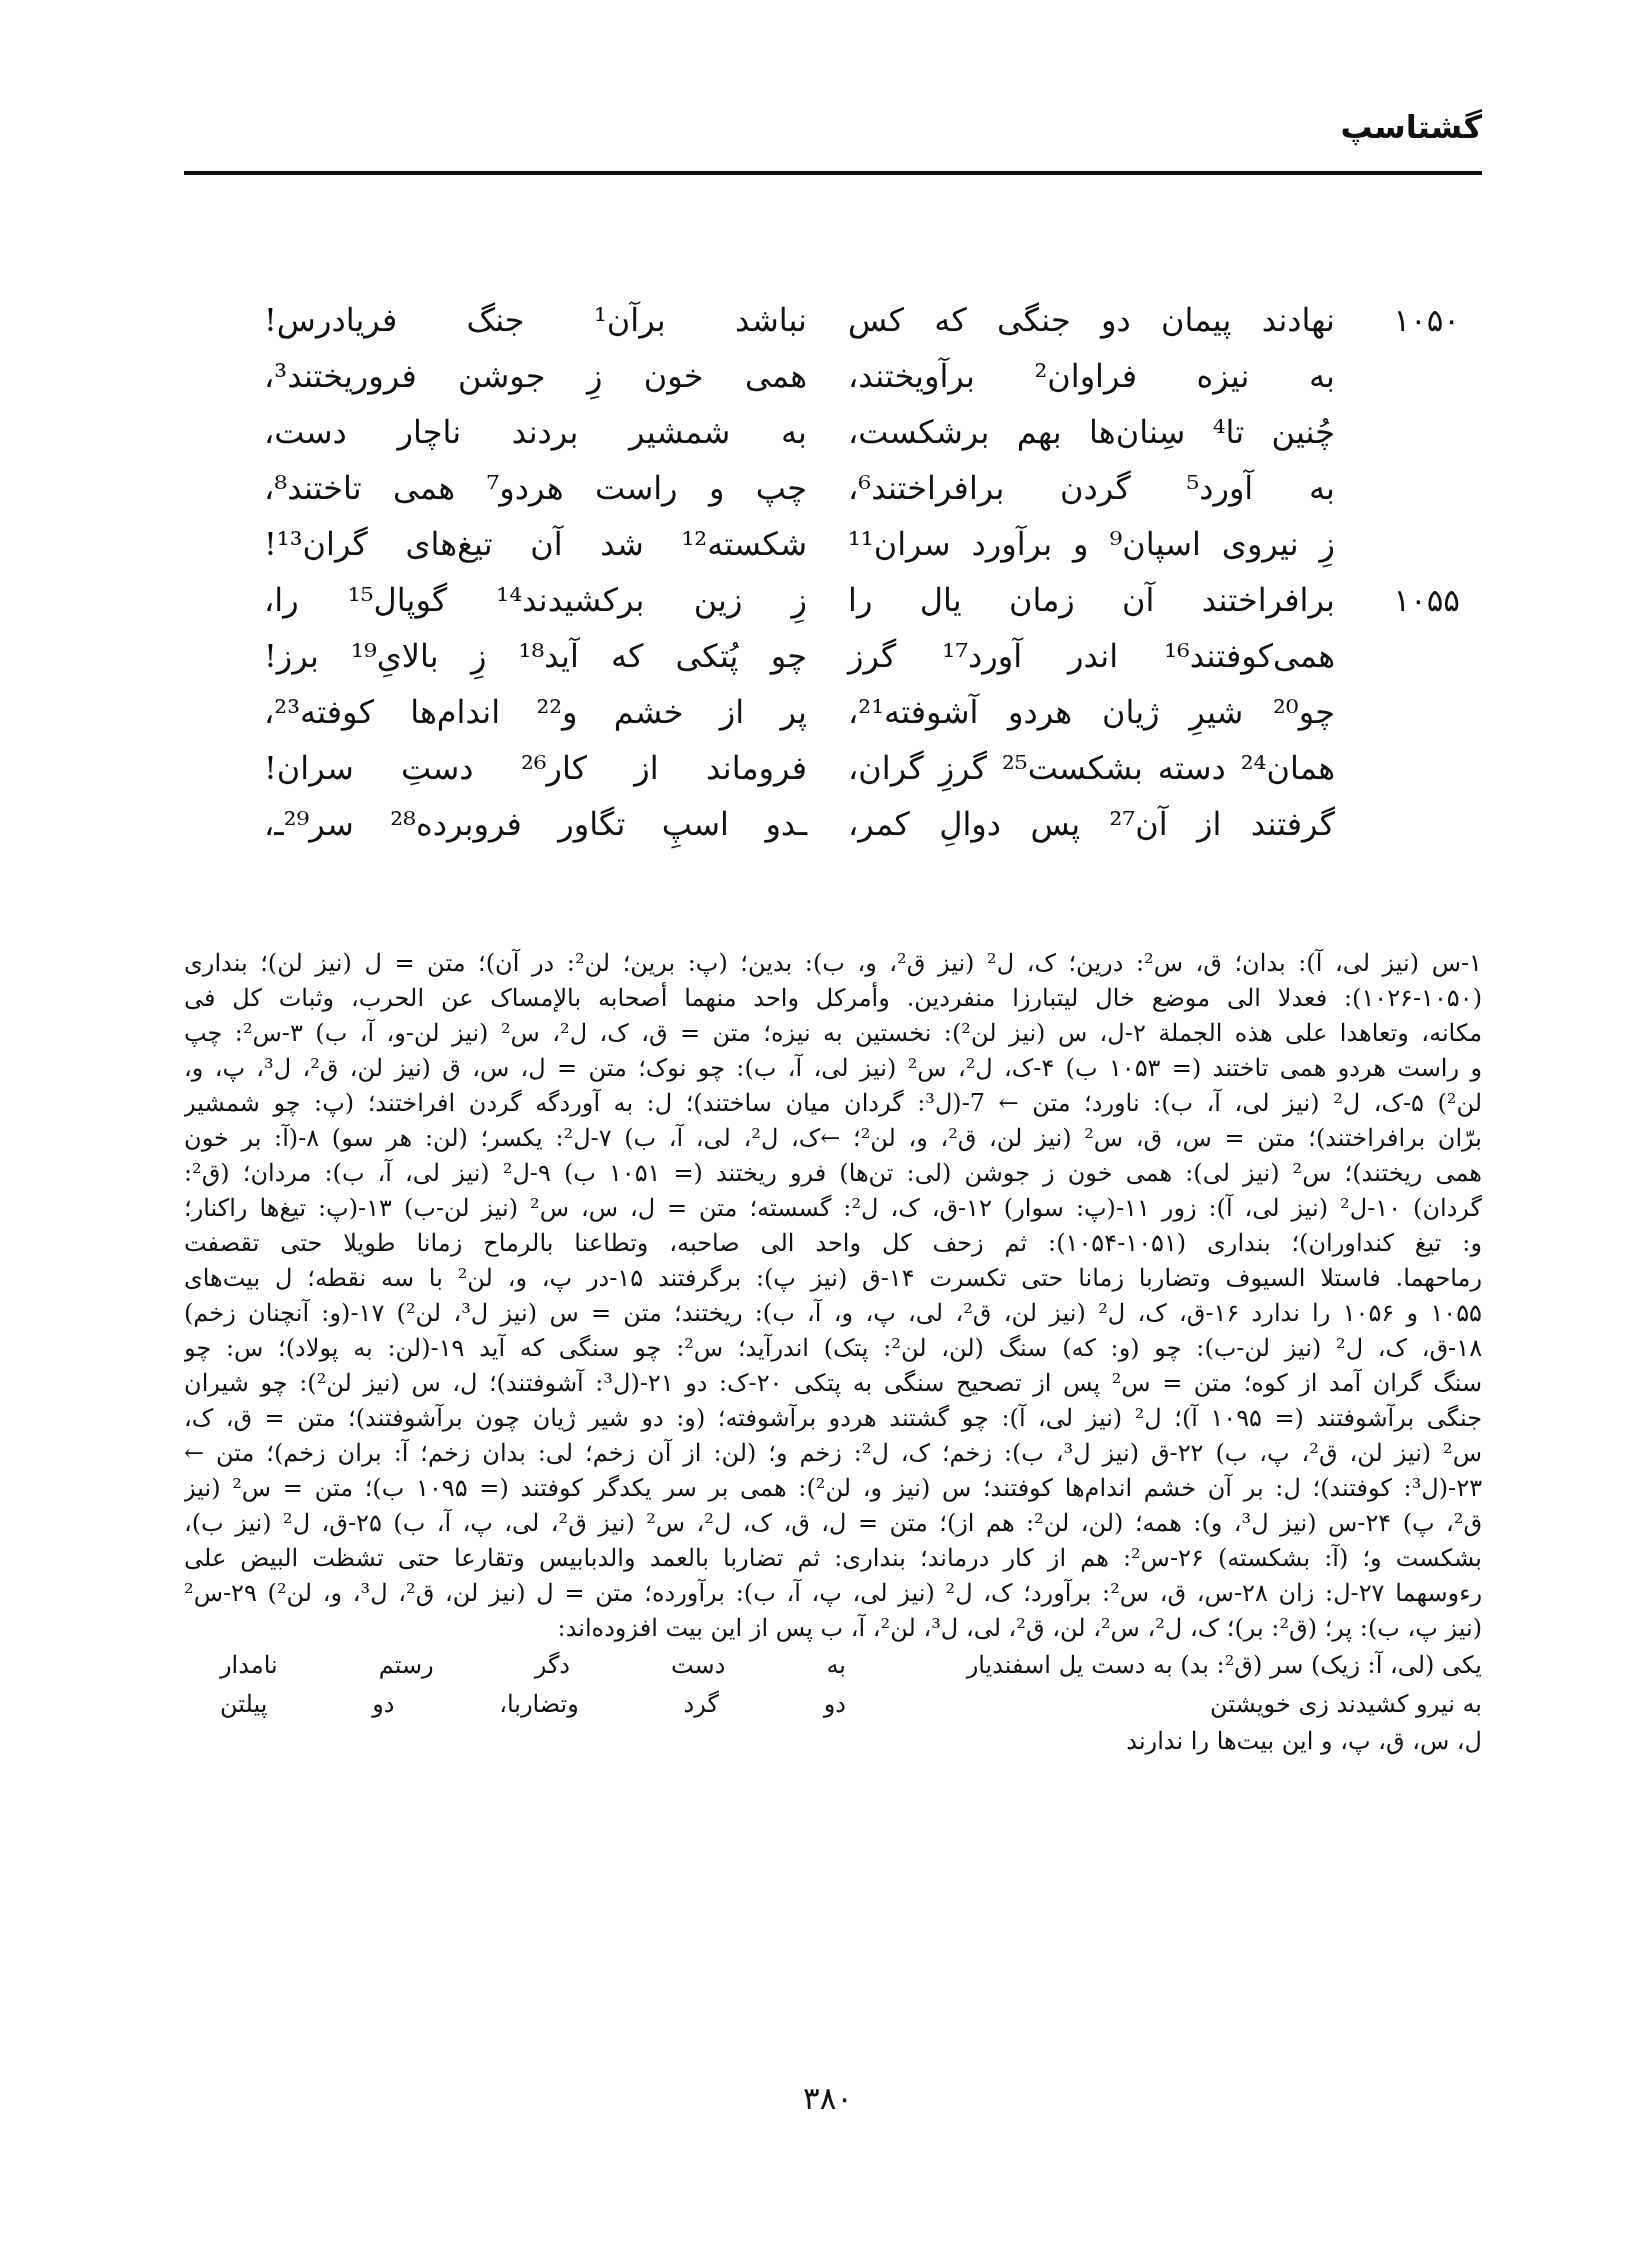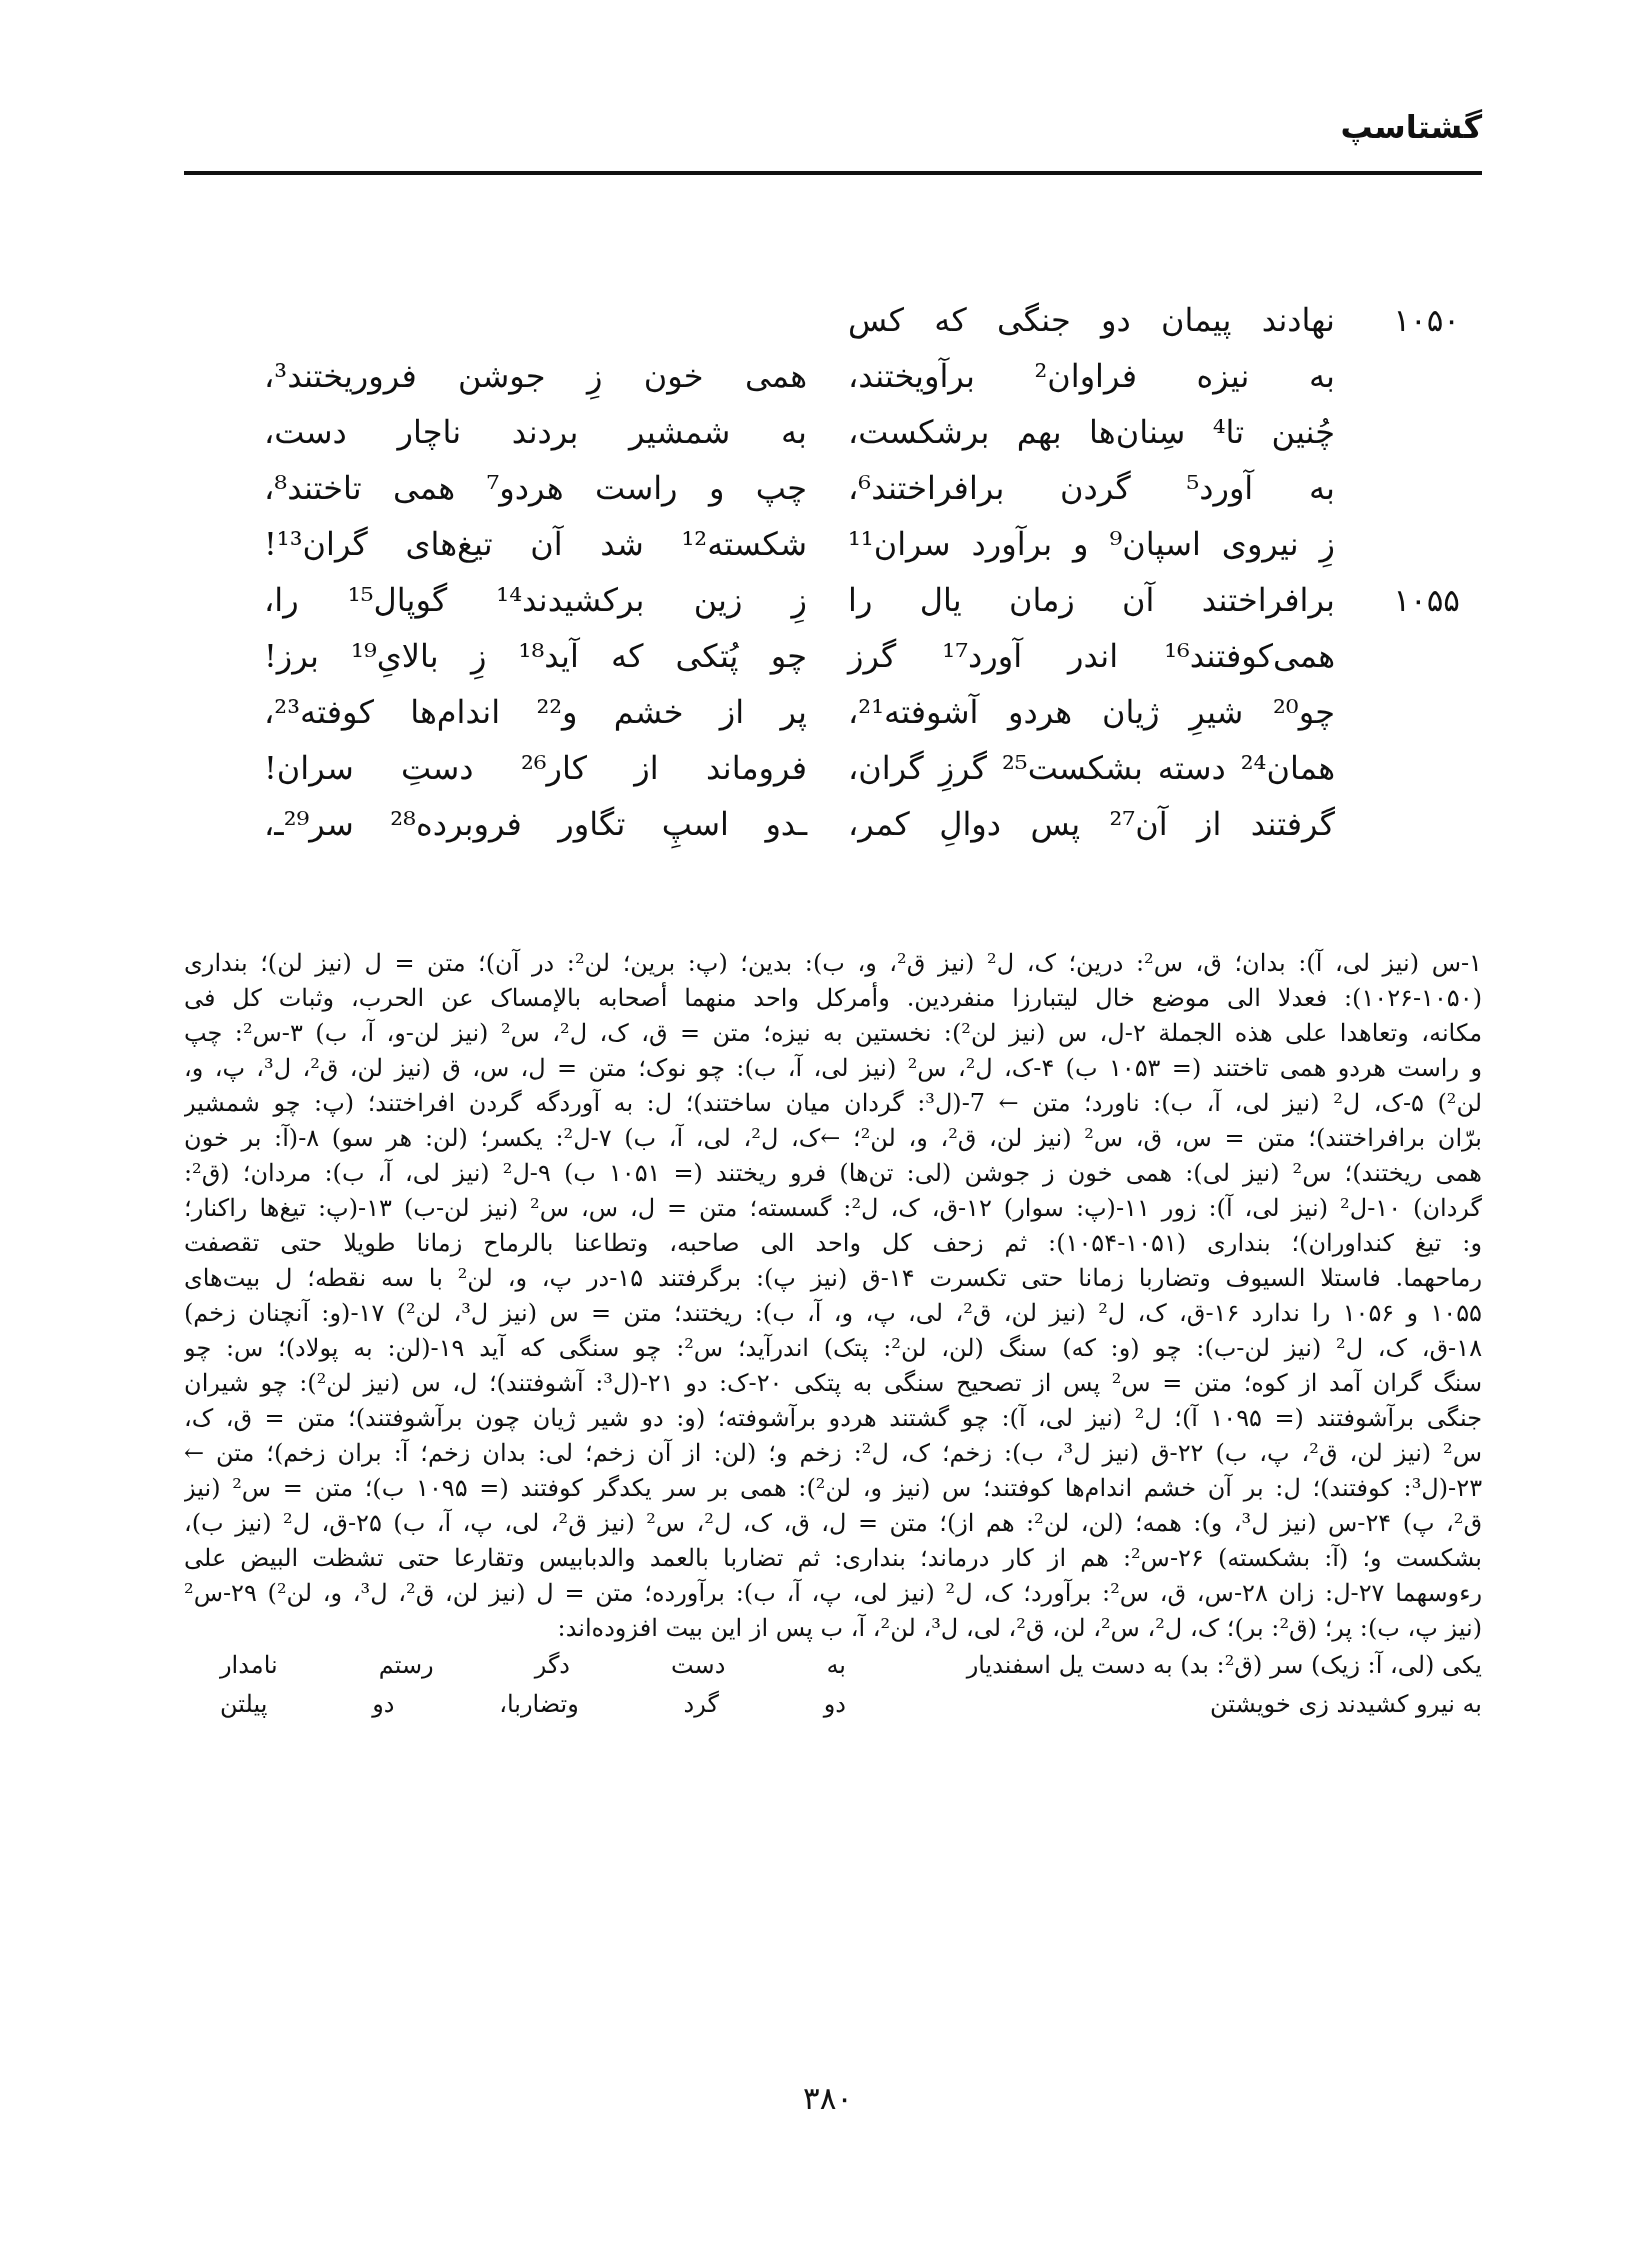--- a/index.html
+++ b/index.html
@@ -52,20 +52,21 @@
 
 <div class="page">
 
   <div class="running-head">گشتاسپ</div>
   <div class="head-rule"></div>
 
   <div class="poem">
     <div class="couplet">
       <span class="line-no">۱۰۵۰</span>
       <span class="hemi right">نهادند پیمان دو جنگی که کس</span>
+      <span class="hemi left">نباشد برآن¹ جنگ فریادرس!</span>
     </div>
     <div class="couplet">
       <span class="line-no"></span>
       <span class="hemi right">به نیزه فراوان² برآویختند،</span>
       <span class="hemi left">همی خون زِ جوشن فروریختند³،</span>
     </div>
     <div class="couplet">
       <span class="line-no"></span>
       <span class="hemi right">چُنین تا⁴ سِنان‌ها بهم برشکست،</span>
       <span class="hemi left">به شمشیر بردند ناچار دست،</span>
@@ -130,17 +131,18 @@
     <span class="note-line last">(نیز پ، ب): پر؛ (ق²: بر)؛ ک، ل²، س²، لن، ق²، لی، ل³، لن²، آ، ب پس از این بیت افزوده‌اند:</span>
 
     <div class="added-verse">
       <span class="av-right">یکی (لی، آ: زیک) سر (ق²: بد) به دست یل اسفندیار</span>
       <span class="av-left">به دست دگر رستم نامدار</span>
     </div>
     <div class="added-verse">
       <span class="av-right">به نیرو کشیدند زی خویشتن</span>
       <span class="av-left">دو گرد وتضاربا، دو پیلتن</span>
     </div>
+    <span class="note-line last">ل، س، ق، پ، و این بیت‌ها را ندارند</span>
   </div>
 
   <div class="page-number">۳۸۰</div>
 </div>
 
 
 </body></html>

